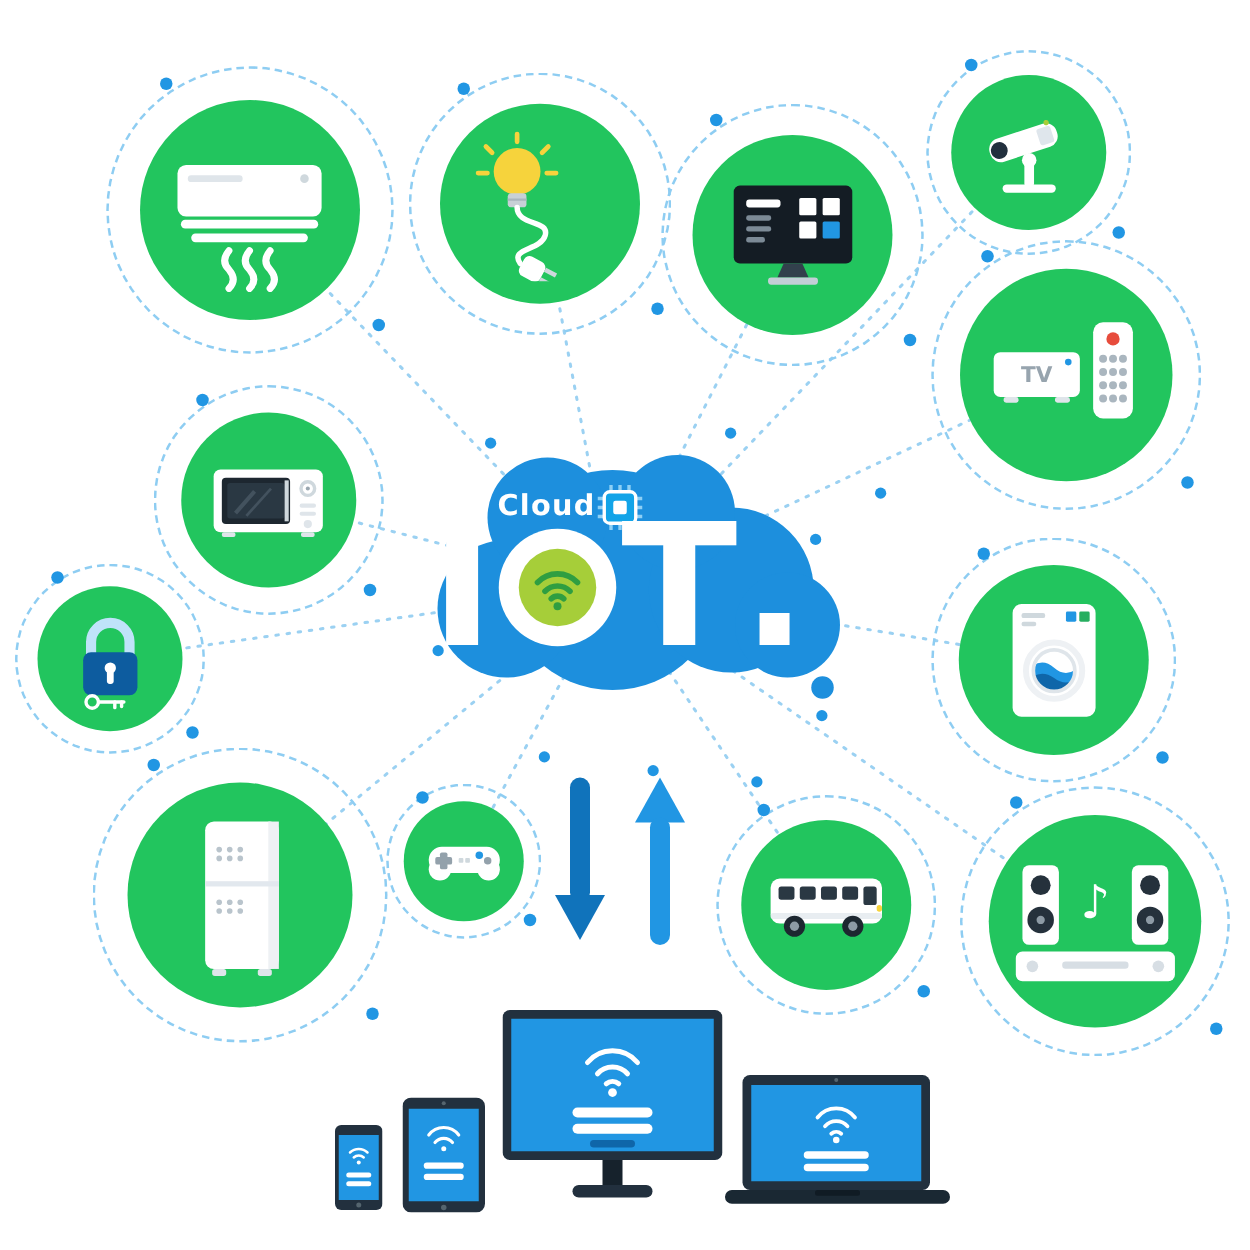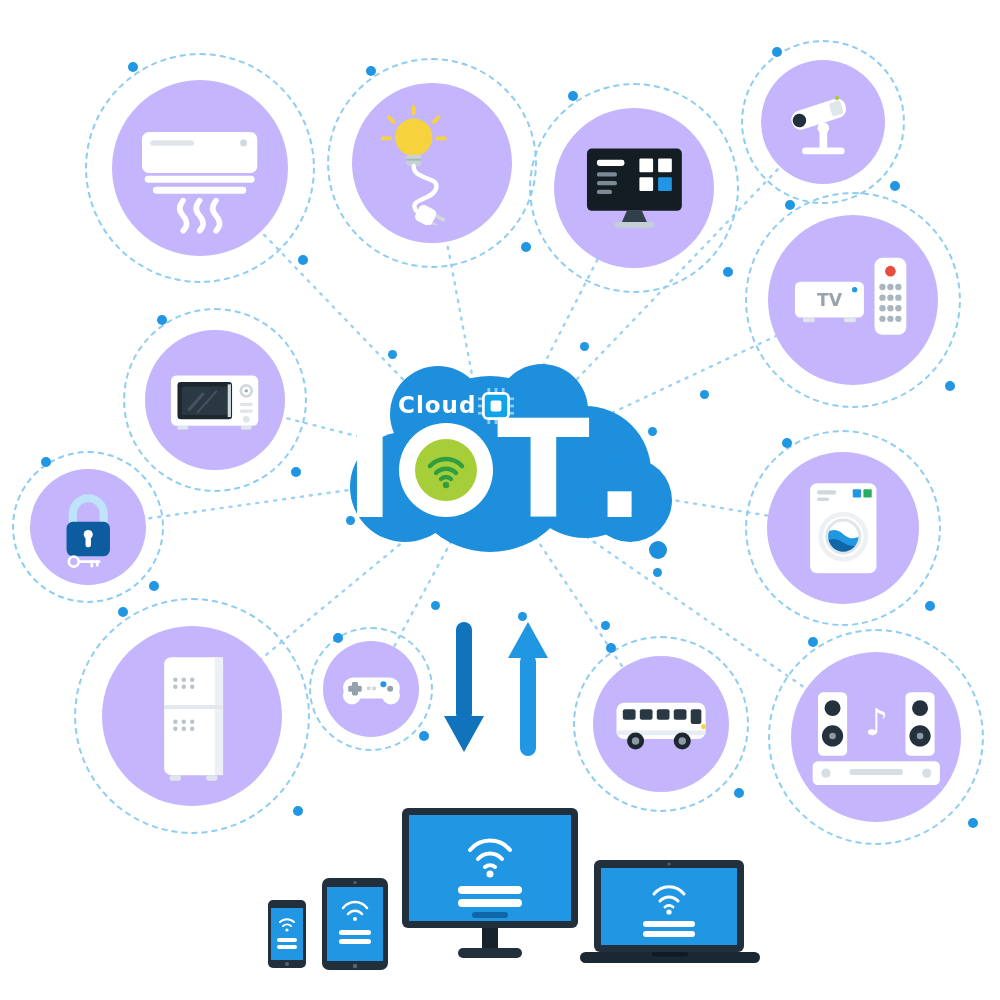--- a/index.html
+++ b/index.html
@@ -5,21 +5,21 @@
   html,body{margin:0;padding:0;background:#fff;}
   #stage{position:relative;width:1000px;height:1000px;background:#fff;overflow:hidden;
          font-family:"DejaVu Sans","Liberation Sans",sans-serif;}
   #links,#arrows{position:absolute;z-index:0;}
   #links{left:0;top:0;}
   #arrows{left:430px;top:620px;}
   .ring{position:absolute;border:2px dashed #8ecdf2;border-radius:50%;z-index:1;box-sizing:border-box;}
   .ring::before,.ring::after{content:"";position:absolute;width:10px;height:10px;background:#2196e3;border-radius:50%;}
   .ring::before{top:3%;left:18%;}
   .ring::after{bottom:7%;right:2%;}
-  .node{position:absolute;border-radius:50%;background:#c4b5fd;display:flex;align-items:center;justify-content:center;z-index:3;}
+  .node{position:absolute;border-radius:50%;background:#22c55e;display:flex;align-items:center;justify-content:center;z-index:3;}
   .node svg{width:78%;height:78%;display:block;}
   .fdot{position:absolute;width:9px;height:9px;border-radius:50%;background:#2196e3;z-index:2;}
   #cloud-svg{position:absolute;left:330px;top:352px;z-index:2;}
   #cloud-label{position:absolute;left:398px;top:392px;z-index:4;color:#fff;font-weight:bold;font-size:23px;letter-spacing:1px;}
   #chip{position:absolute;left:478px;top:388px;z-index:4;}
   #brand{position:absolute;left:340px;top:398px;width:310px;height:144px;z-index:4;
          display:flex;align-items:center;justify-content:center;gap:4px;
          color:#fff;font-weight:bold;font-size:136px;line-height:1;}
   #brand .letter{display:block;}
   .o-ring{width:94px;height:94px;border-radius:50%;background:#fff;display:flex;align-items:center;justify-content:center;}

